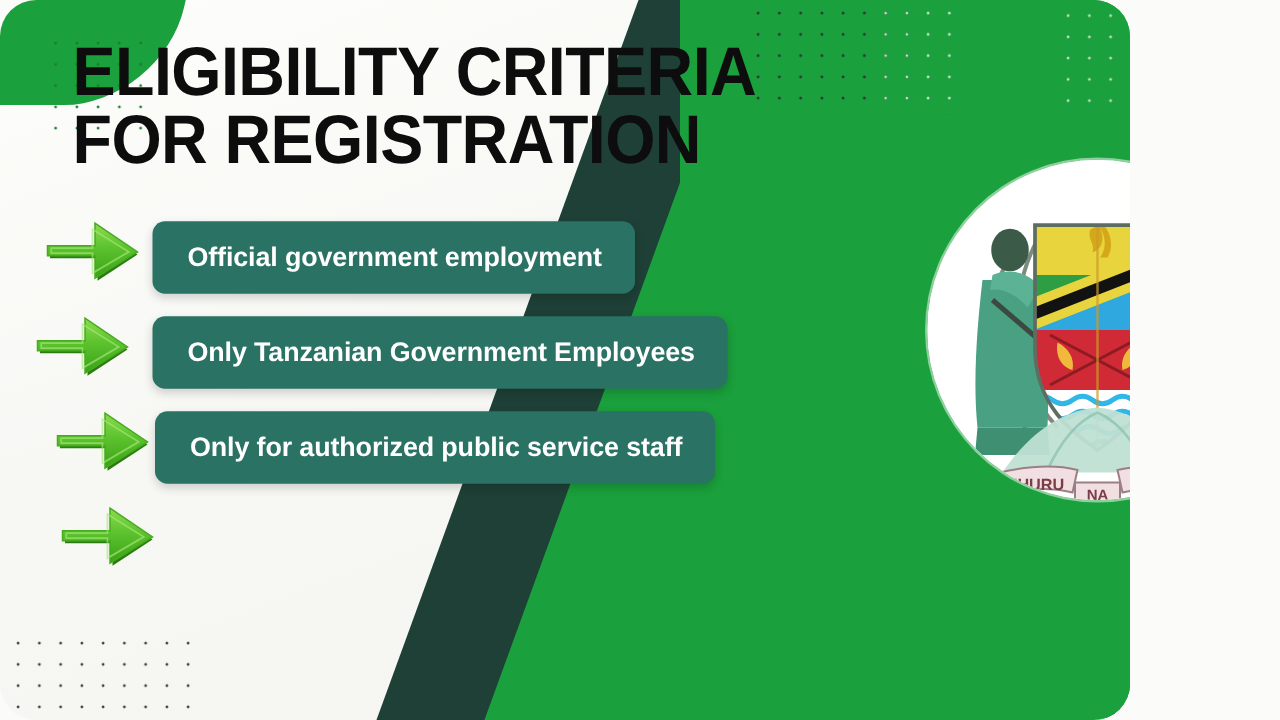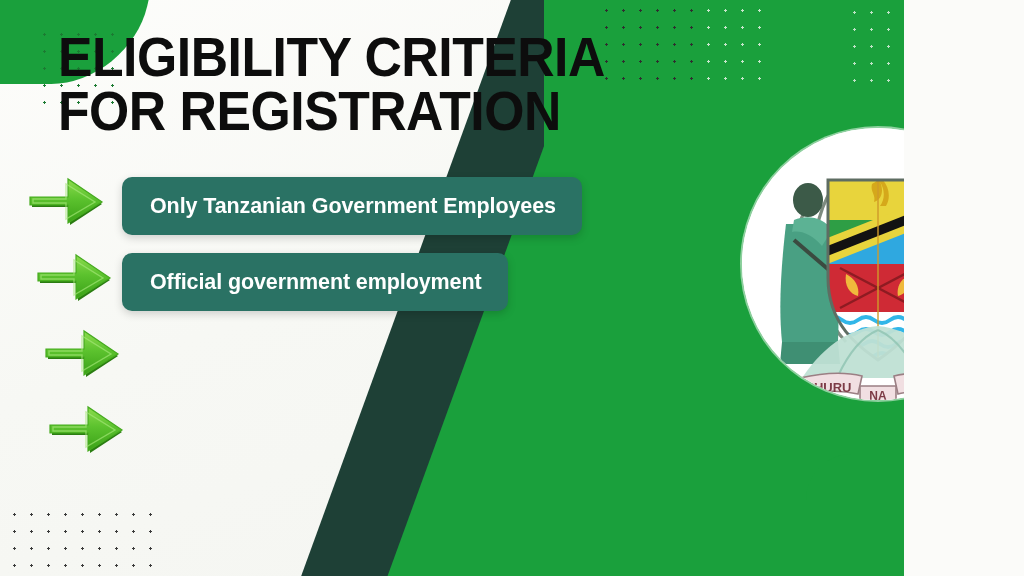--- a/index.html
+++ b/index.html
@@ -7,20 +7,21 @@
   body {
     font-family:"Liberation Sans", sans-serif;
     background:#fbfbf9;
     position:relative;
   }
   .stage {
     position:absolute; inset:0;
     width:904px; height:576px;
     overflow:hidden;
     background:#fbfbf9;
+    border-radius:29px;
   }
 
   
   .bg-white {
     position:absolute; inset:0;
     background:linear-gradient(160deg,#fdfdfb 0%,#f7f8f4 45%,#f4f5f1 100%);
   }
   
   .blob-tl {
     position:absolute; left:-70px; top:-96px;
@@ -164,58 +165,59 @@
   <div class="dots dots-tm"></div>
   <div class="dots dots-tm-over"></div>
   <div class="dots dots-tr"></div>
   <div class="dots dots-bl"></div>
   <div class="dots dots-br"></div>
 
   <h1 class="title">ELIGIBILITY CRITERIA
 FOR REGISTRATION</h1>
 
   <div class="rows">
+
+    <div class="row r2">
+      <span class="arrow">
+        <svg width="84" height="62" viewBox="0 0 84 62">
+          <path d="M6 28 L44 28 L44 10 L76 31 L44 52 L44 34 L6 34 Z" fill="#2b7d12"></path>
+          <path d="M4 24 L42 24 L42 6 L76 29 L42 50 L42 32 L4 32 Z" fill="url(#ag1)" stroke="#46ab1f" stroke-width="1.2"></path>
+          <path d="M7 26 L40 26 L40 11 L69 29 L40 46 L40 30 L7 30 Z" fill="none" stroke="#a6e87a" stroke-width="1.4" opacity="0.65"></path>
+        </svg>
+      </span>
+      <div class="pill">Official government employment</div>
+    </div>
 
     <div class="row r1">
       <span class="arrow">
         <svg width="84" height="62" viewBox="0 0 84 62">
           <defs>
             <linearGradient id="ag1" x1="0" y1="0" x2="0" y2="1">
               <stop offset="0" stop-color="#8ddc4e"></stop>
               <stop offset="0.45" stop-color="#5cc22e"></stop>
               <stop offset="1" stop-color="#3aa117"></stop>
             </linearGradient>
           </defs>
           <path d="M6 28 L44 28 L44 10 L76 31 L44 52 L44 34 L6 34 Z" fill="#2b7d12"></path>
           <path d="M4 24 L42 24 L42 6 L76 29 L42 50 L42 32 L4 32 Z" fill="url(#ag1)" stroke="#46ab1f" stroke-width="1.2"></path>
           <path d="M7 26 L40 26 L40 11 L69 29 L40 46 L40 30 L7 30 Z" fill="none" stroke="#a6e87a" stroke-width="1.4" opacity="0.65"></path>
         </svg>
       </span>
       <div class="pill">Only Tanzanian Government Employees</div>
     </div>
 
-    <div class="row r2">
-      <span class="arrow">
-        <svg width="84" height="62" viewBox="0 0 84 62">
-          <path d="M6 28 L44 28 L44 10 L76 31 L44 52 L44 34 L6 34 Z" fill="#2b7d12"></path>
-          <path d="M4 24 L42 24 L42 6 L76 29 L42 50 L42 32 L4 32 Z" fill="url(#ag1)" stroke="#46ab1f" stroke-width="1.2"></path>
-          <path d="M7 26 L40 26 L40 11 L69 29 L40 46 L40 30 L7 30 Z" fill="none" stroke="#a6e87a" stroke-width="1.4" opacity="0.65"></path>
-        </svg>
-      </span>
-      <div class="pill">Official government employment</div>
-    </div>
-
     <div class="row r3">
       <span class="arrow">
         <svg width="84" height="62" viewBox="0 0 84 62">
           <path d="M6 28 L44 28 L44 10 L76 31 L44 52 L44 34 L6 34 Z" fill="#2b7d12"></path>
           <path d="M4 24 L42 24 L42 6 L76 29 L42 50 L42 32 L4 32 Z" fill="url(#ag1)" stroke="#46ab1f" stroke-width="1.2"></path>
           <path d="M7 26 L40 26 L40 11 L69 29 L40 46 L40 30 L7 30 Z" fill="none" stroke="#a6e87a" stroke-width="1.4" opacity="0.65"></path>
         </svg>
       </span>
+      <div class="pill">Only for authorized public service staff</div>
     </div>
 
     <div class="row r4">
       <span class="arrow">
         <svg width="84" height="62" viewBox="0 0 84 62">
           <path d="M6 28 L44 28 L44 10 L76 31 L44 52 L44 34 L6 34 Z" fill="#2b7d12"></path>
           <path d="M4 24 L42 24 L42 6 L76 29 L42 50 L42 32 L4 32 Z" fill="url(#ag1)" stroke="#46ab1f" stroke-width="1.2"></path>
           <path d="M7 26 L40 26 L40 11 L69 29 L40 46 L40 30 L7 30 Z" fill="none" stroke="#a6e87a" stroke-width="1.4" opacity="0.65"></path>
         </svg>
       </span>

